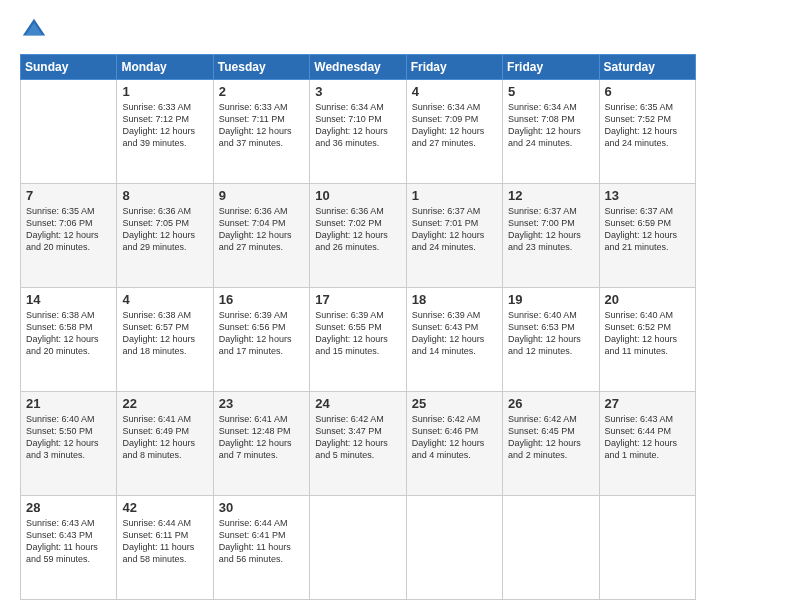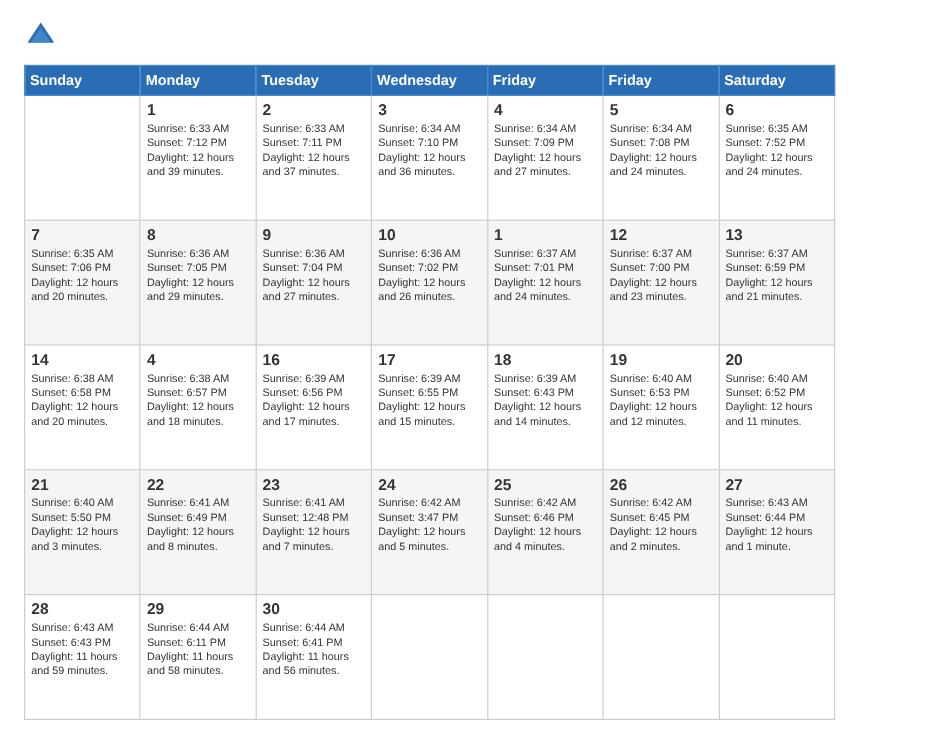--- a/index.html
+++ b/index.html
@@ -345,21 +345,21 @@
         </tr>
         <tr>
           <td>
             <span class="day-number">28</span>
             <div class="cell-text">Sunrise: 6:43 AM</div>
             <div class="cell-text">Sunset: 6:43 PM</div>
             <div class="cell-text">Daylight: 11 hours</div>
             <div class="cell-text">and 59 minutes.</div>
           </td>
           <td>
-            <span class="day-number">29</span>
+            <span class="day-number">42</span>
             <div class="cell-text">Sunrise: 6:44 AM</div>
             <div class="cell-text">Sunset: 6:11 PM</div>
             <div class="cell-text">Daylight: 11 hours</div>
             <div class="cell-text">and 58 minutes.</div>
           </td>
           <td>
             <span class="day-number">30</span>
             <div class="cell-text">Sunrise: 6:44 AM</div>
             <div class="cell-text">Sunset: 6:41 PM</div>
             <div class="cell-text">Daylight: 11 hours</div>

